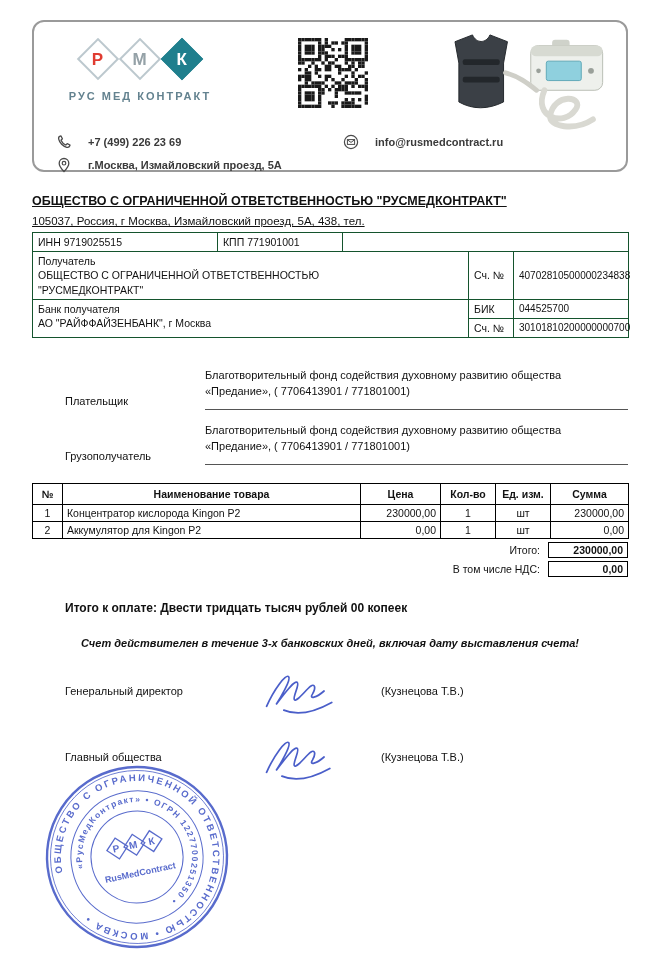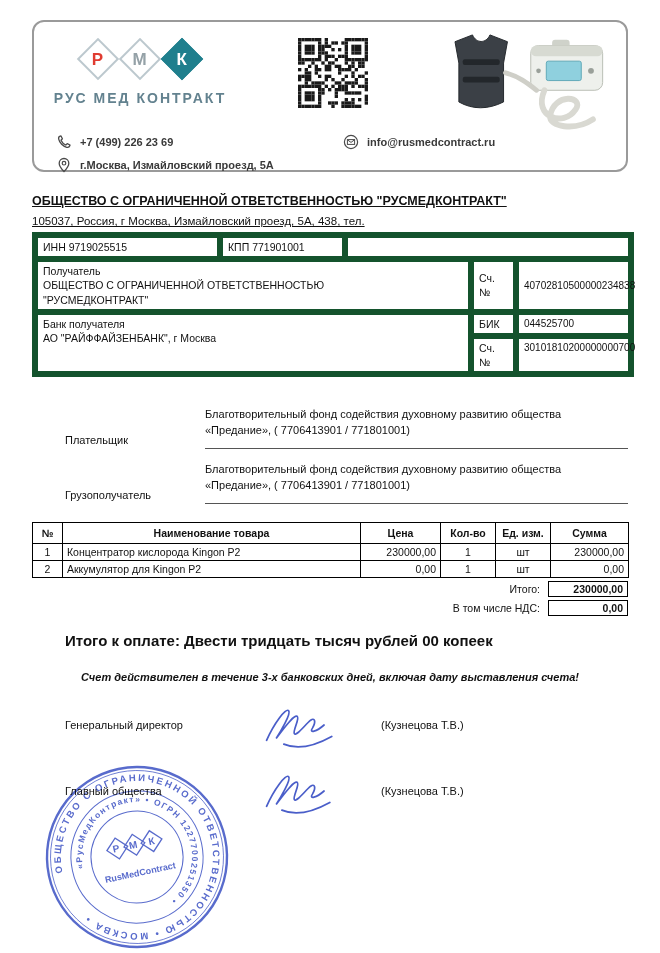--- a/index.html
+++ b/index.html
@@ -11,34 +11,34 @@
   .letterhead{border:2px solid #9a9a9a;border-radius:12px;height:152px;padding:10px 16px 10px;display:flex;flex-direction:column;justify-content:space-between}
   .lh-top{display:flex;justify-content:space-between;align-items:flex-start}
   .logo{width:180px;text-align:center;padding-top:4px}
   .diamonds{display:flex;justify-content:center;gap:12px;margin-top:8px}
   .diamond{width:30px;height:30px;border:2px solid #bcc8ce;transform:rotate(45deg);display:flex;align-items:center;justify-content:center;background:#fff}
   .diamond span{transform:rotate(-45deg);font-weight:bold;font-size:17px;line-height:1}
   .d-p span{color:#e03c31}
   .d-m span{color:#94a1a7}
   .d-k{background:#1f7f8d;border-color:#1f7f8d}
   .d-k span{color:#fff}
-  .logo-sub{margin-top:16px;font-size:14px;font-weight:bold;letter-spacing:2px;color:#63828f;white-space:nowrap}
+  .logo-sub{margin-top:16px;font-size:11px;font-weight:bold;letter-spacing:2px;color:#63828f;white-space:nowrap}
   #qr{margin-top:6px}
   .lh-contacts{display:grid;grid-template-columns:1.1fr 1fr;row-gap:7px;padding:0 6px 2px}
-  .contact{display:flex;align-items:center;gap:8px;font-size:11px;font-weight:bold;color:#3a3a3a}
+  .contact{display:flex;align-items:center;gap:16px;font-size:11px;font-weight:bold;color:#3a3a3a}
   .contact svg{flex:none}
 
   
   .company-name{margin-top:22px;font-size:12.5px;font-weight:bold;text-decoration:underline}
   .company-address{margin-top:7px;font-size:11.5px;text-decoration:underline}
   .sample-title{margin-top:13px;text-align:center;font-weight:bold;font-size:11.5px}
 
   
   .bank-table{width:100%;border-collapse:collapse;table-layout:fixed;font-size:10.5px;margin-top:5px;line-height:1.35}
-  .bank-table td{border:6px solid #14532d;padding:2px 5px;vertical-align:top}
+  .bank-table td{border:1px solid #14532d;padding:2px 5px;vertical-align:top}
   .bank-table .vmid{vertical-align:middle}
   .recipient-name{max-width:345px}
   .acct{font-size:10px;letter-spacing:0}
 
   
   .invoice-title{margin-top:20px;text-align:center;font-size:19px;font-weight:bold;letter-spacing:.5px}
 
   
   .party-row{display:flex;align-items:flex-end;margin-top:30px;font-size:11px}
   .party-row.second{margin-top:13px}
@@ -49,21 +49,21 @@
   .items-table{width:100%;border-collapse:collapse;table-layout:fixed;font-size:10.5px;margin-top:18px}
   .items-table th,.items-table td{border:1px solid #000;padding:2px 4px}
   .items-table th{font-weight:bold;text-align:center;padding:4px 4px}
   .items-table .c{text-align:center}
   .items-table .r{text-align:right}
   .totline{display:flex;justify-content:flex-end;align-items:center;margin-top:3px;font-size:10.5px}
   .totlabel{font-weight:normal;margin-right:8px}
   .totbox{width:80px;border:1px solid #000;text-align:right;font-weight:bold;padding:1px 4px}
 
   
-  .amount-words{margin-top:16px;margin-left:33px;font-size:15px;font-weight:bold}
+  .amount-words{margin-top:24px;margin-left:33px;font-size:12px;font-weight:bold}
   .validity{margin-top:22px;text-align:center;font-size:11px;font-weight:bold;font-style:italic}
   .sig-row{display:flex;align-items:center;margin-top:18px;padding-left:33px;font-size:11px;height:48px}
   .sig-row .sig-label{width:150px;flex:none}
   .sig{width:95px;height:46px;margin-left:40px;flex:none}
   .sig-name{margin-left:31px}
 
   
   .stamp{position:absolute;left:42px;top:762px;width:190px;height:190px;mix-blend-mode:multiply;opacity:.88}
 </style>
 </head>

